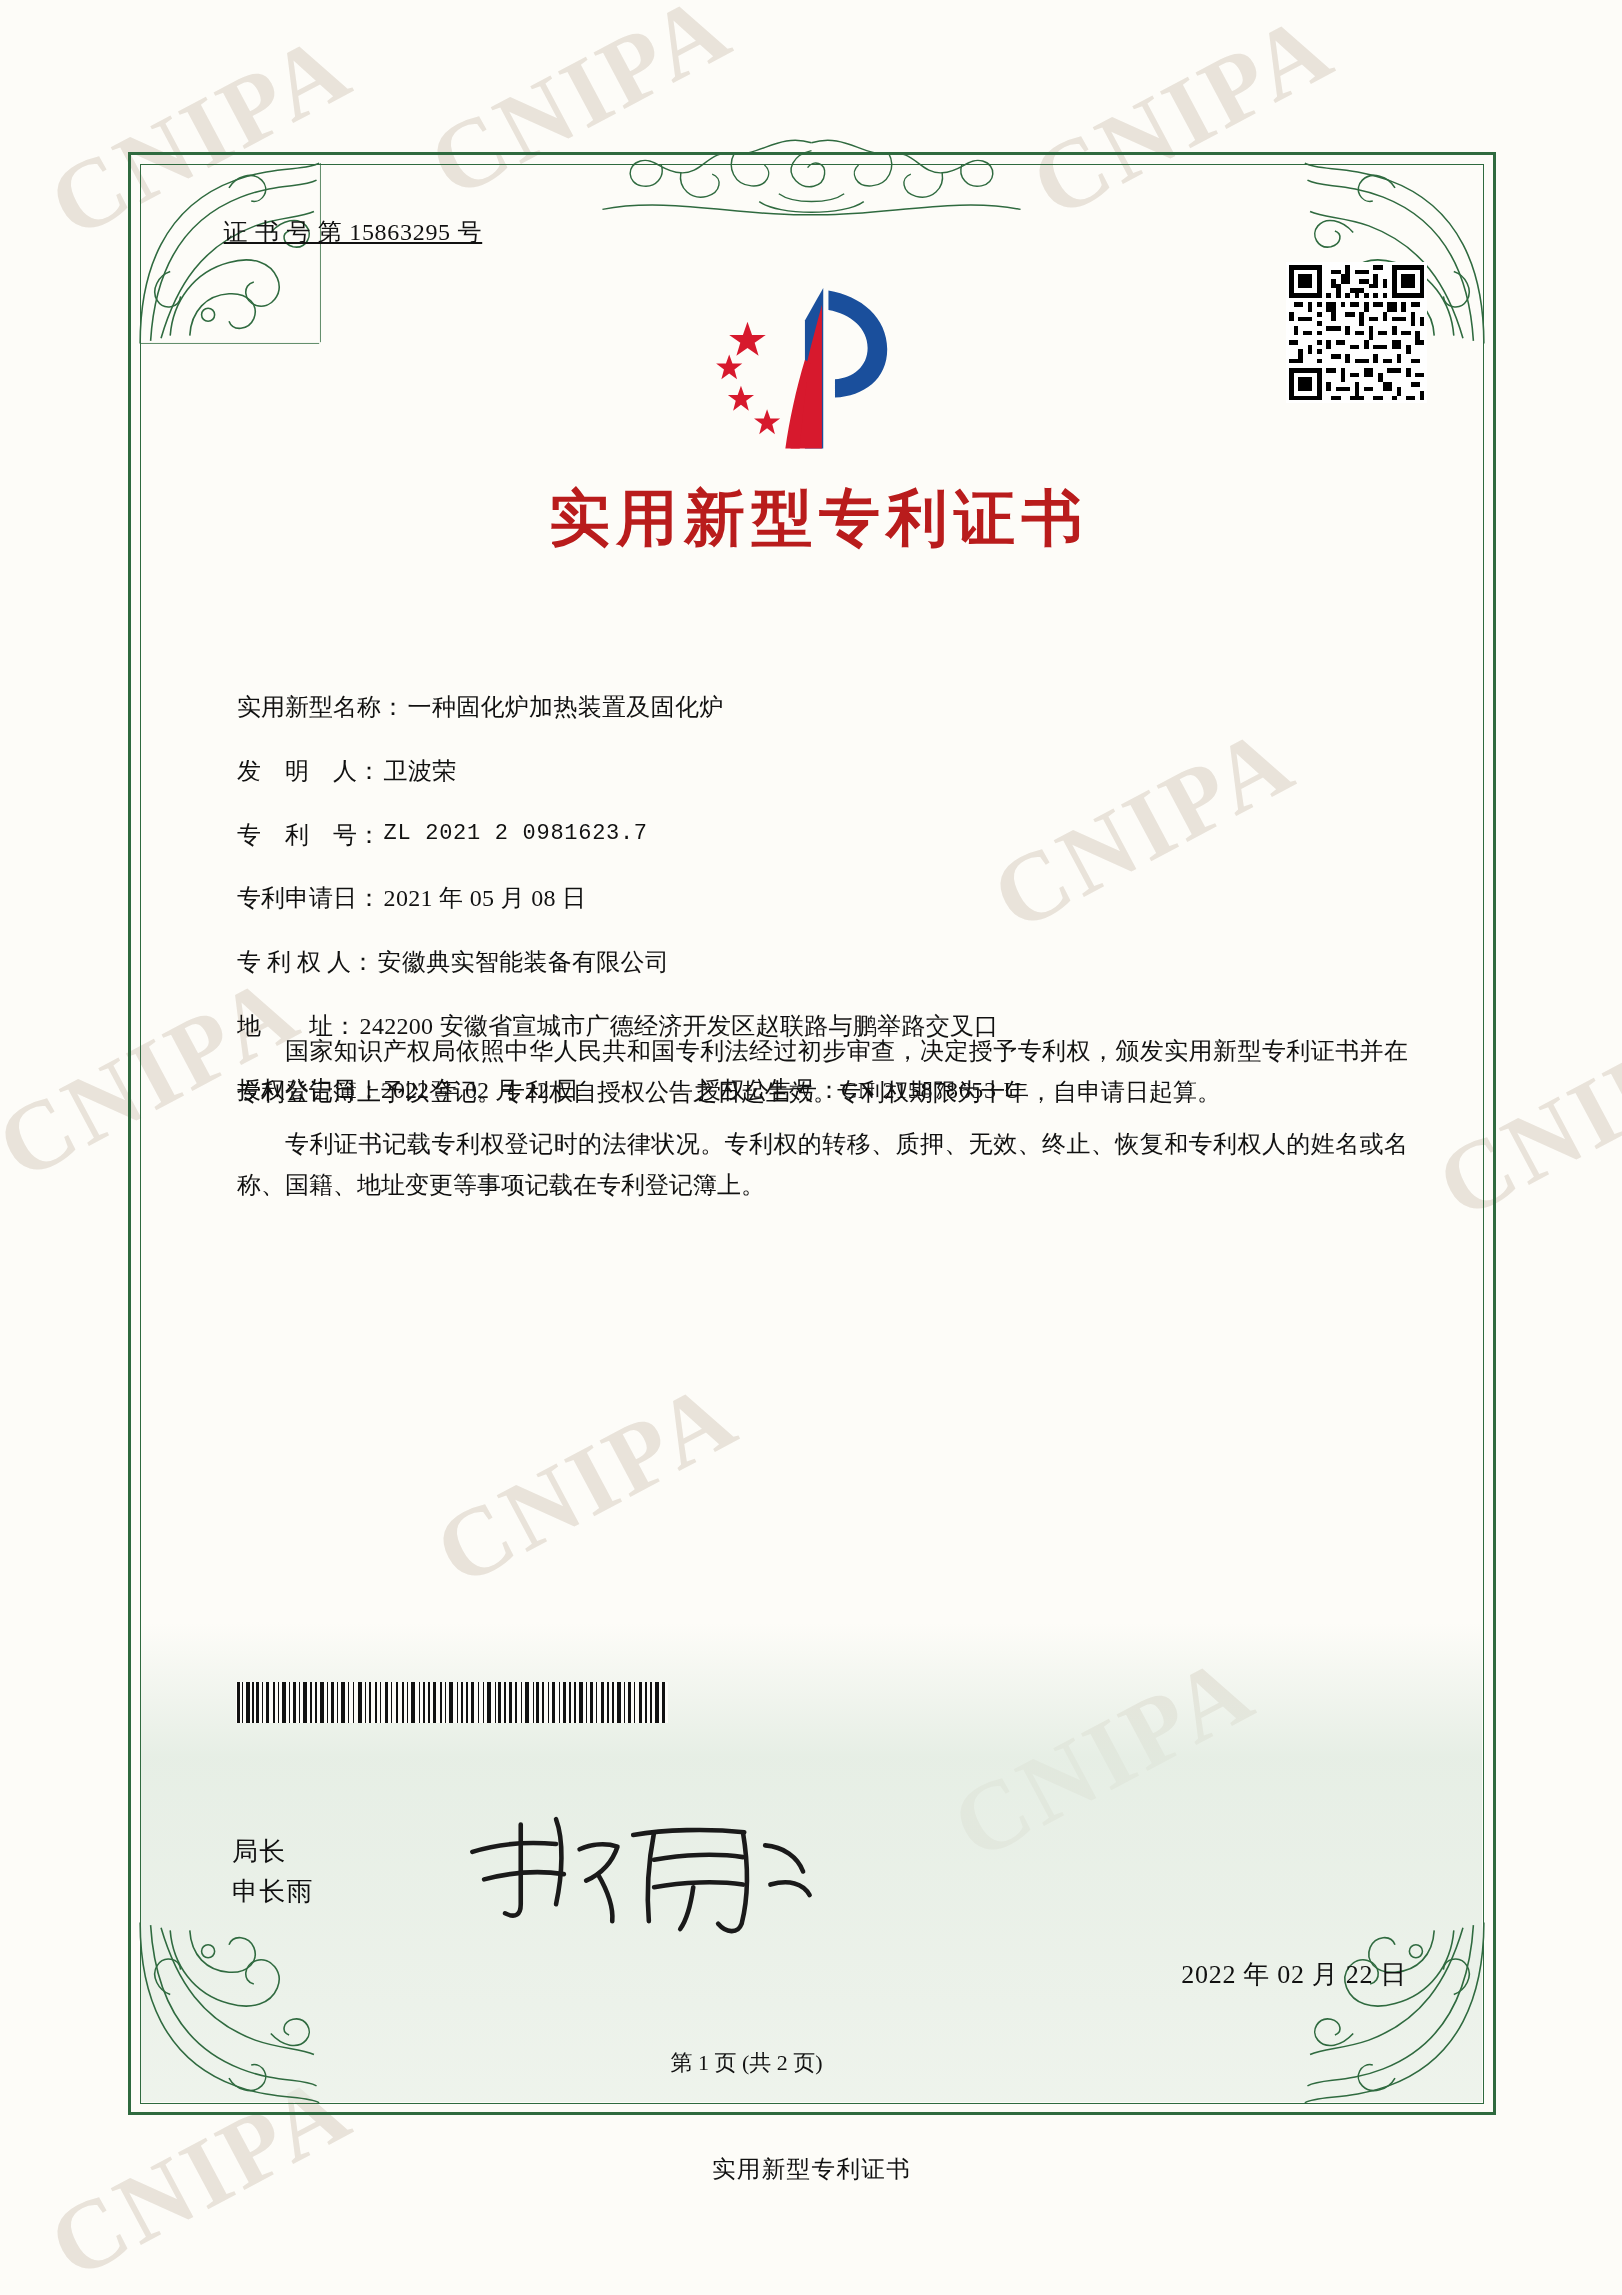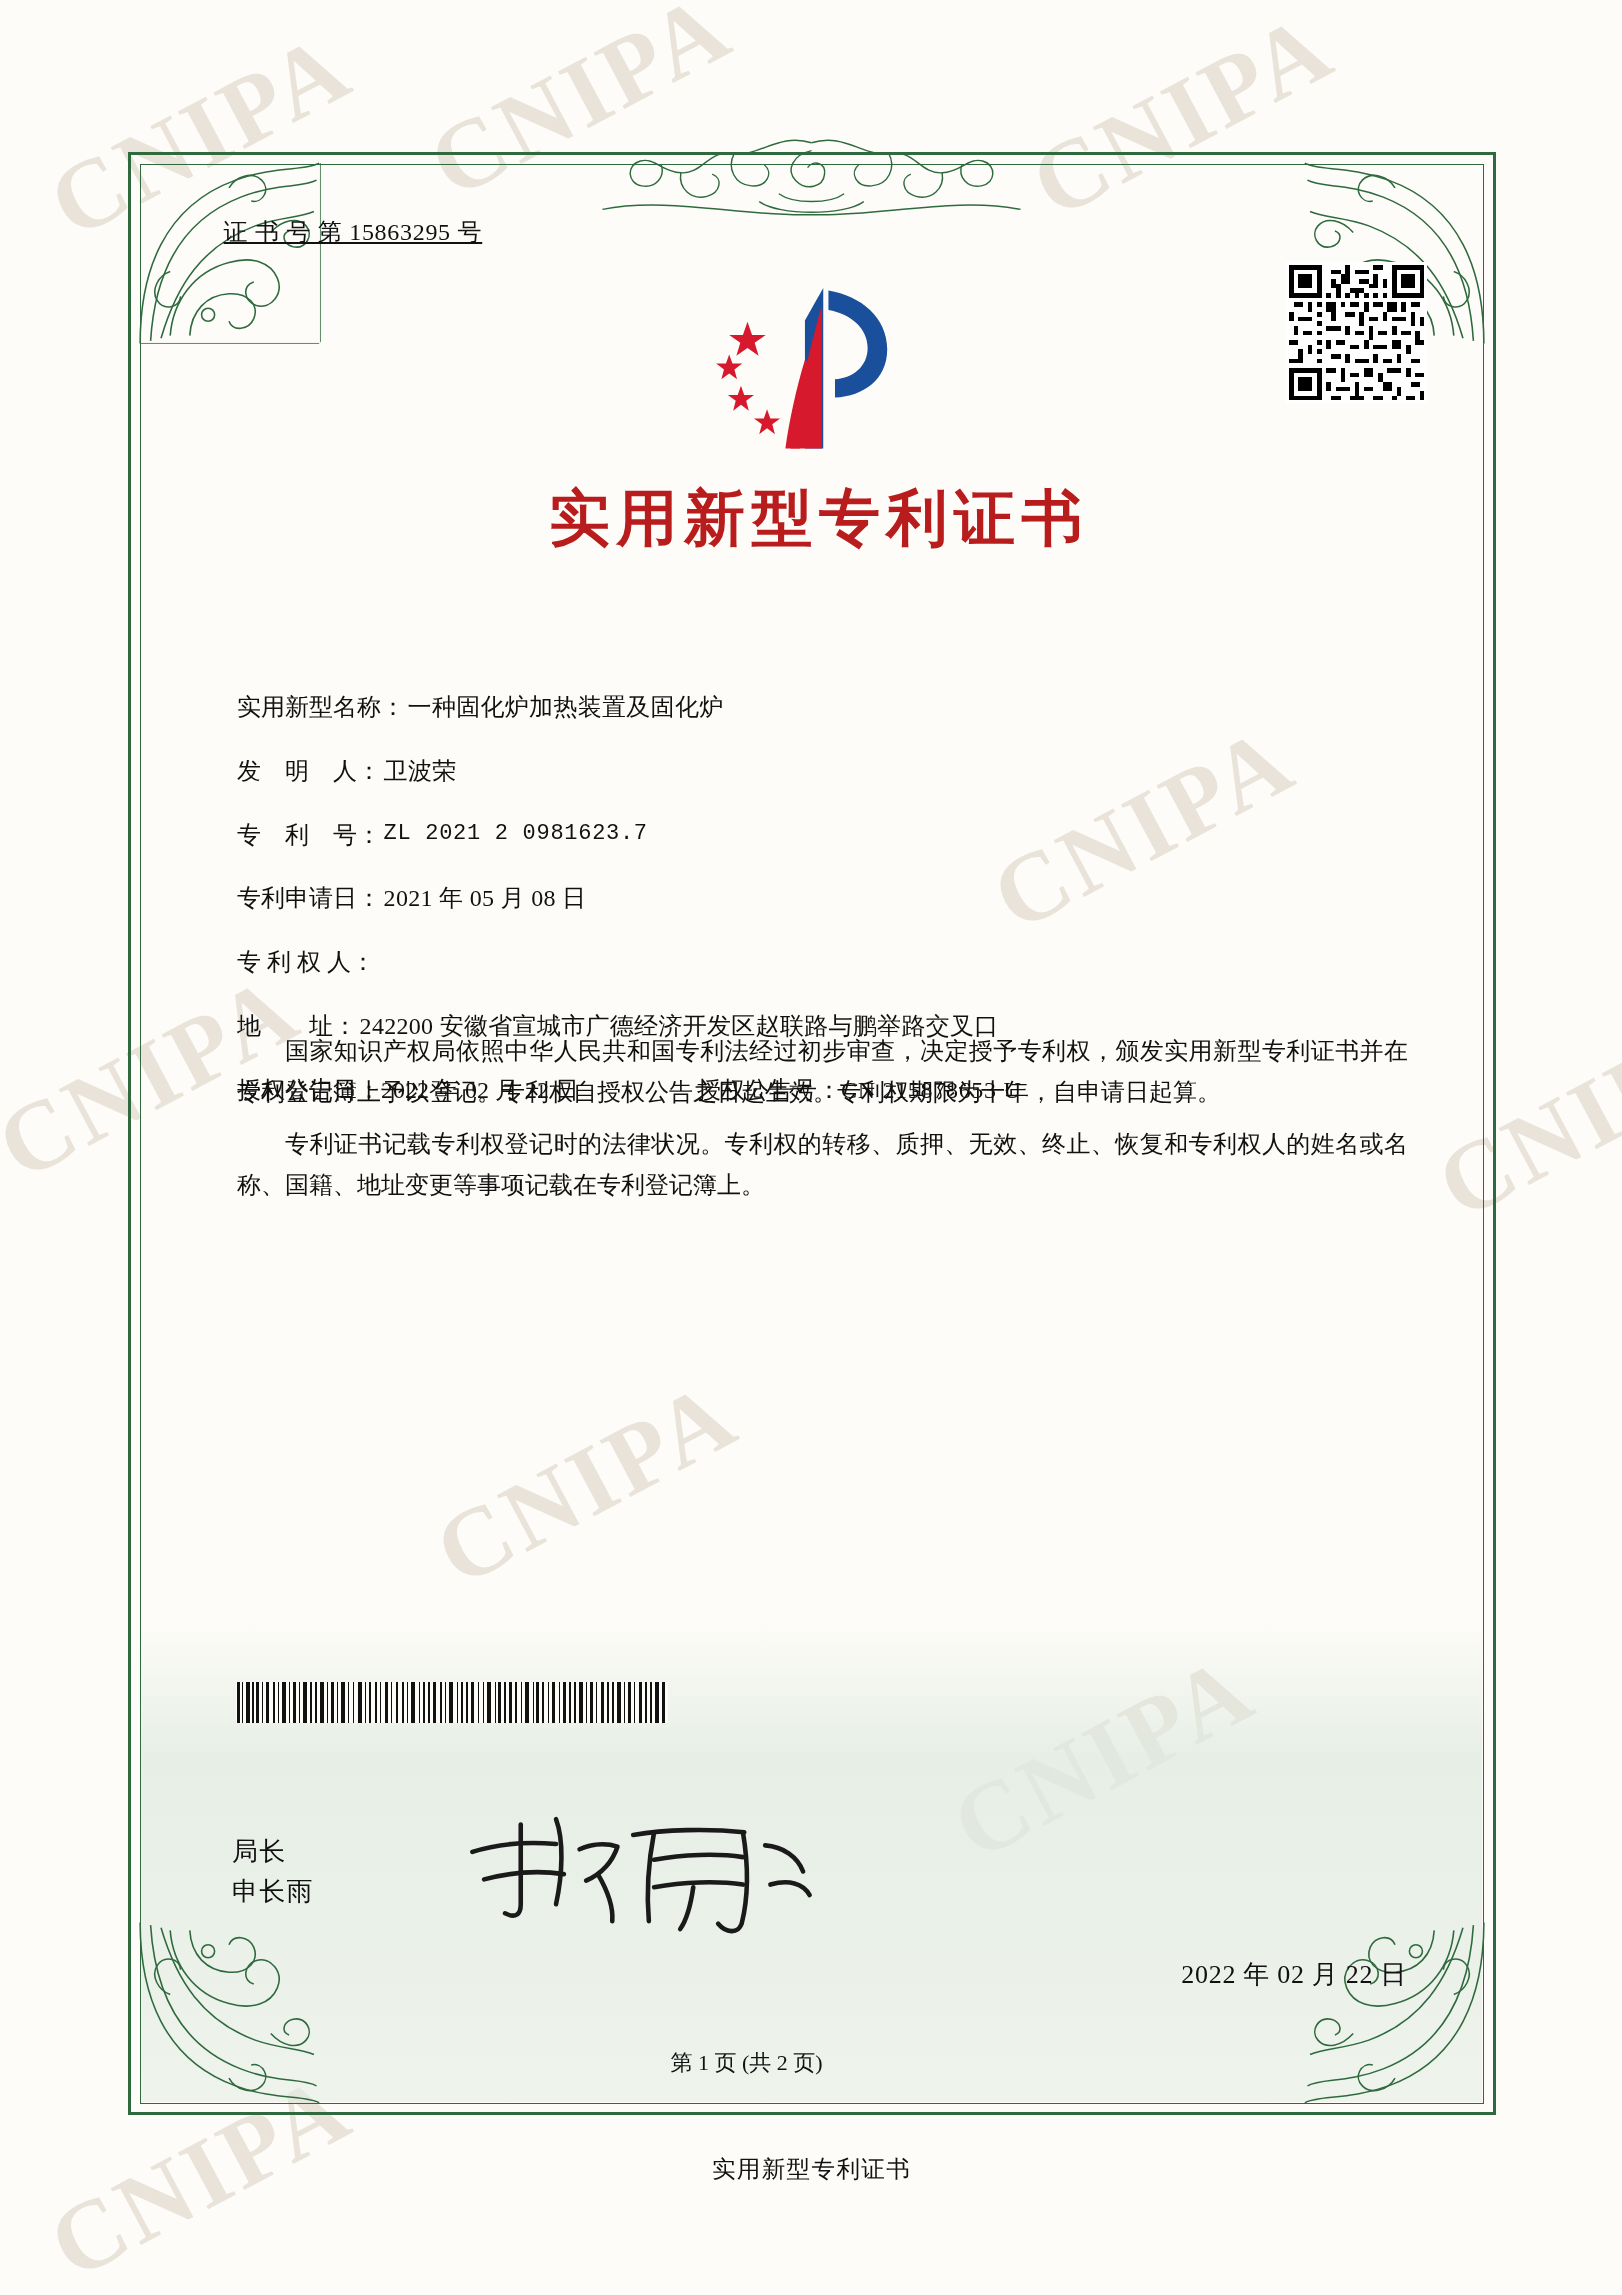--- a/index.html
+++ b/index.html
@@ -504,20 +504,21 @@
         <span class="field-value mono">ZL 2021 2 0981623.7</span>
       </div>
 
       <div class="field-row">
         <span class="field-label">专利申请日：</span>
         <span class="field-value">2021 年 05 月 08 日</span>
       </div>
 
       <div class="field-row">
         <span class="field-label">专 利 权 人：</span>
+        <span class="field-value">安徽典实智能装备有限公司</span>
       </div>
 
       <div class="field-row">
         <span class="field-label">地        址：</span>
         <span class="field-value" style="max-width:811px;">242200 安徽省宣城市广德经济开发区赵联路与鹏举路交叉口</span>
       </div>
 
       <div class="field-row two-col">
         <span class="field-label">授权公告日：</span>
         <span class="field-label">2022 年 02 月 22 日</span>

